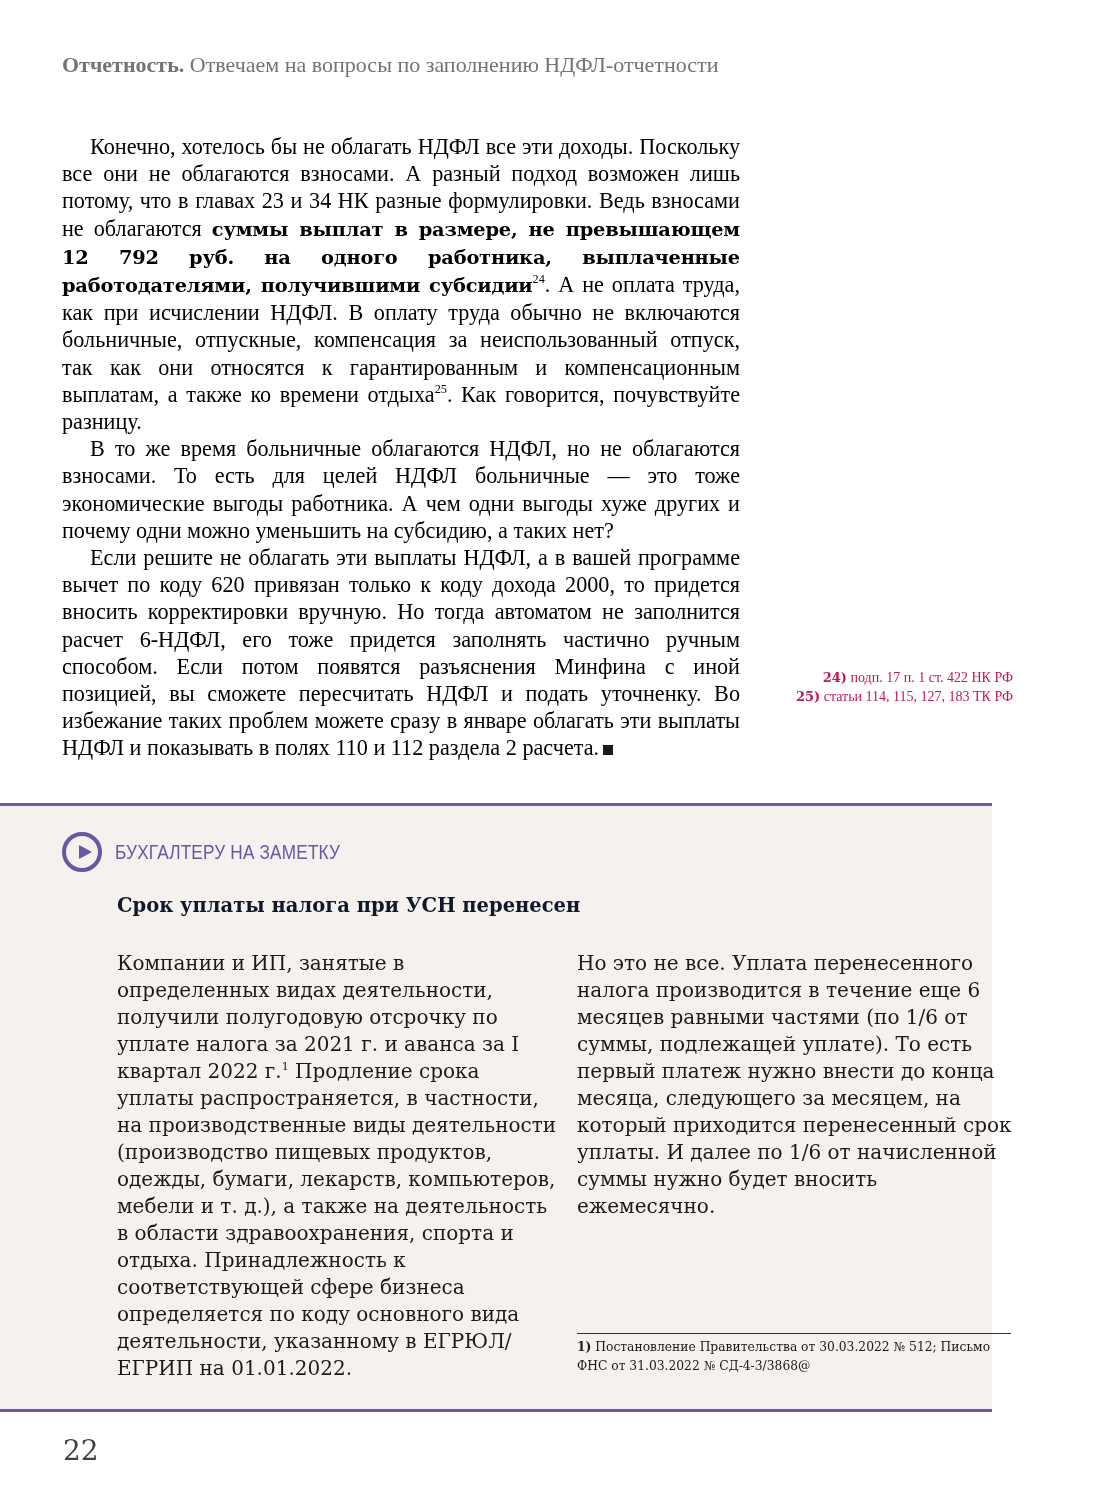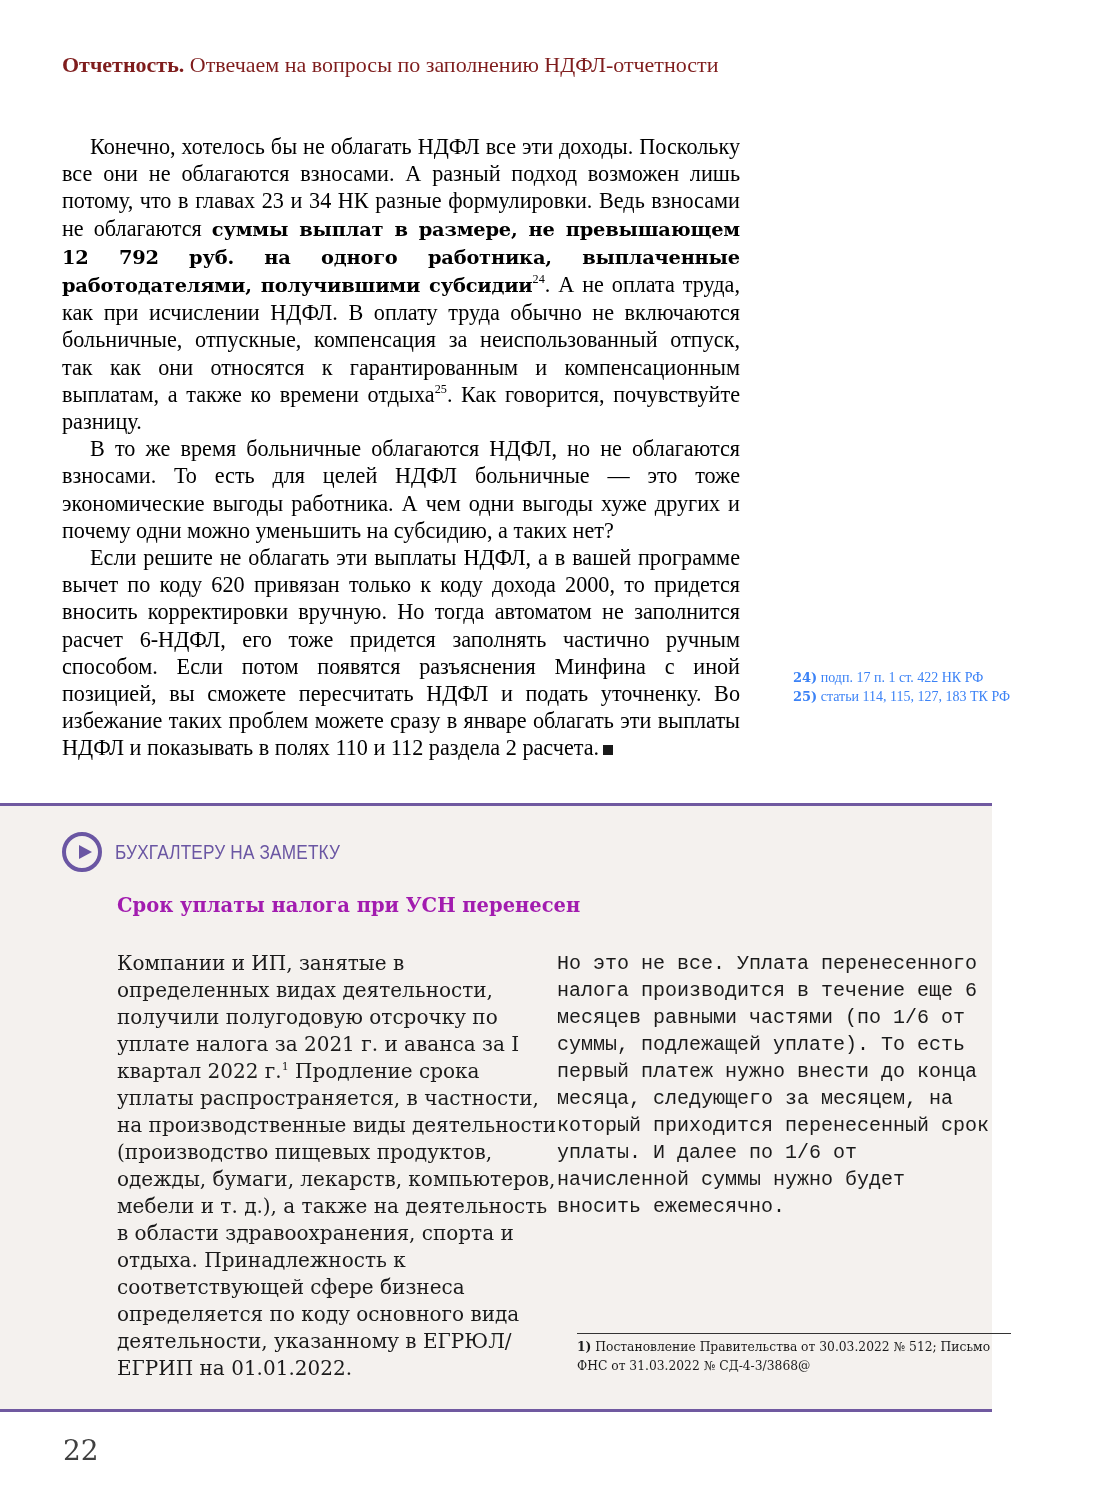--- a/index.html
+++ b/index.html
@@ -7,39 +7,39 @@
       width: 1104px; height: 1500px;
       background: #ffffff;
       position: relative;
       overflow: hidden;
       color: #1a1a1a;
       font-family: "DejaVu Serif", serif;
     }
     .running-head {
       position: absolute; left: 62px; top: 52px;
       font-family: "Liberation Serif", serif;
-      font-size: 22px; color: #7f1d1d;
+      font-size: 22px; color: #737373;
       white-space: nowrap;
     }
     .running-head .rh-section { font-weight: bold; }
     .main-text {
       position: absolute; left: 62px; top: 133px; width: 678px;
       font-family: "Liberation Serif", serif;
       font-size: 22.2px; line-height: 27.2px;
       text-align: justify;
       color: #000000;
     }
     .main-text p { margin: 0; text-indent: 28px; }
     .main-text b { font-family: "DejaVu Serif", serif; font-size: 19.4px; letter-spacing: -0.2px; }
     sup { font-size: 0.55em; line-height: 0; vertical-align: 0.7em; }
     .endmark { display: inline-block; width: 10px; height: 10px; background: #1a1a1a; margin-left: 4px; }
     .sidenotes {
       position: absolute; left: 793px; top: 668px; width: 220px;
       font-family: "Liberation Serif", serif;
-      font-size: 14px; line-height: 19px; color: #3b82f6;
+      font-size: 14px; line-height: 19px; color: #be185d; text-align: right;
     }
     .sidenotes .fn b { font-family: "DejaVu Serif", serif; font-size: 13px; }
     .box {
       position: absolute; left: 0; top: 803px; width: 992px; height: 609px;
       background: #f4f1ee;
       border-top: 3px solid #7059a0;
       border-bottom: 3px solid #7059a0;
       box-sizing: border-box;
     }
     .box-header {
@@ -60,30 +60,30 @@
     .box-label {
       margin-left: 13px;
       font-family: "Liberation Sans", sans-serif;
       font-size: 21px; color: #6a56a3;
       transform: scaleX(0.82); transform-origin: left center;
       letter-spacing: 0.2px;
     }
     .box-title {
       position: absolute; left: 117px; top: 88px;
       font-family: "DejaVu Serif", serif;
-      font-weight: bold; font-size: 19.5px; color: #a21caf;
+      font-weight: bold; font-size: 19.5px; color: #0f172a;
     }
     .col {
       position: absolute; top: 144px; width: 440px;
       font-family: "DejaVu Serif", serif;
       font-size: 20px; line-height: 27px; color: #1a1a1a;
     }
     .col p { margin: 0 0 27px 0; }
     .col-left { left: 117px; }
-    .col-right { left: 557px; font-family: Liberation Mono, monospace; }
+    .col-right { left: 577px; }
     .box-footnote {
       position: absolute; left: 577px; top: 527px; width: 434px;
       border-top: 1px solid #333;
       padding-top: 3px;
       font-family: "DejaVu Serif", serif;
       font-size: 12.3px; line-height: 19px; color: #1a1a1a;
     }
     .page-number {
       position: absolute; left: 63px; top: 1434px;
       font-family: "DejaVu Serif", serif;

